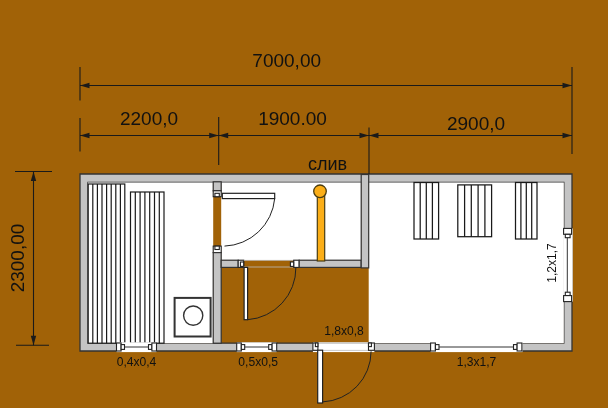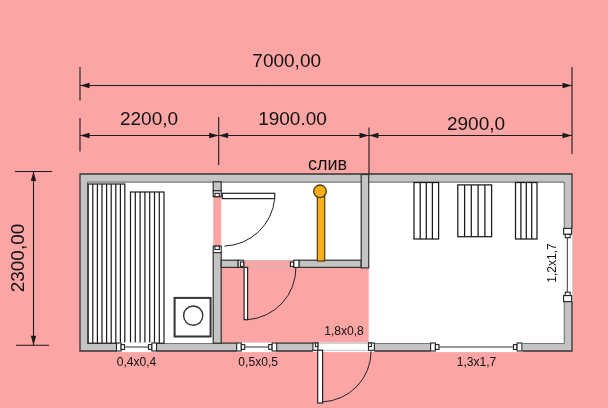--- a/index.html
+++ b/index.html
@@ -1,16 +1,16 @@
 <!DOCTYPE html>
 <html><head>
 <meta charset="utf-8">
 <style>
   html,body{margin:0;padding:0;background:#ffffff;}
-  #page{position:relative;width:608px;height:408px;background:#fca5a5;overflow:hidden;}
+  #page{position:relative;width:608px;height:408px;background:#a16207;overflow:hidden;}
   svg{position:absolute;left:0;top:0;}
   text{font-family:"Liberation Sans",sans-serif;fill:#111;}
 </style>
 </head>
 <body>
 <div id="page">
 <svg width="608" height="408" viewBox="0 0 608 408">
 
   <path d="M80,174 H572 V351 H80 Z M88,182.5 H563.8 V343.2 H88 Z" fill="#c4c4c4" fill-rule="evenodd" stroke="#333" stroke-width="1.3"></path>
 

